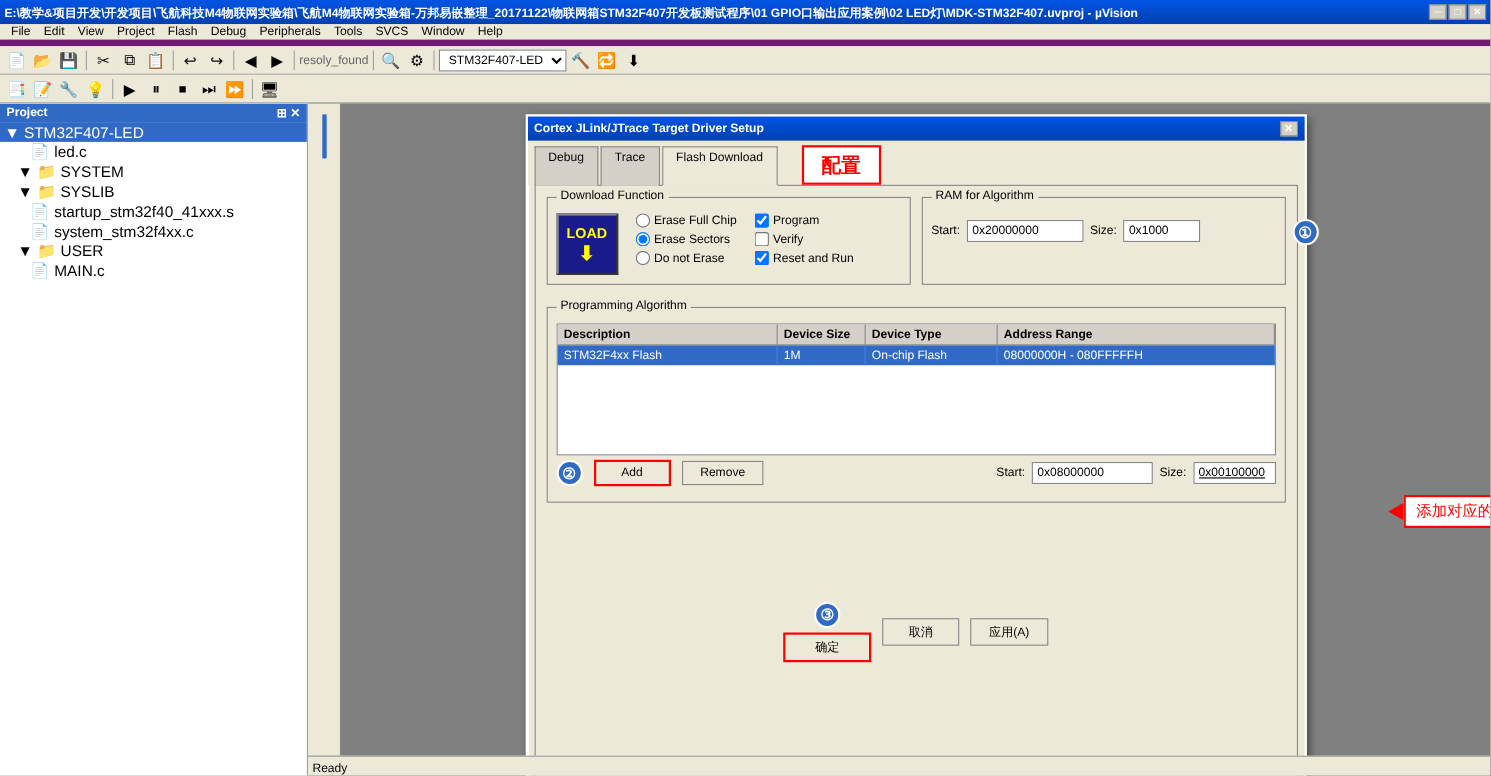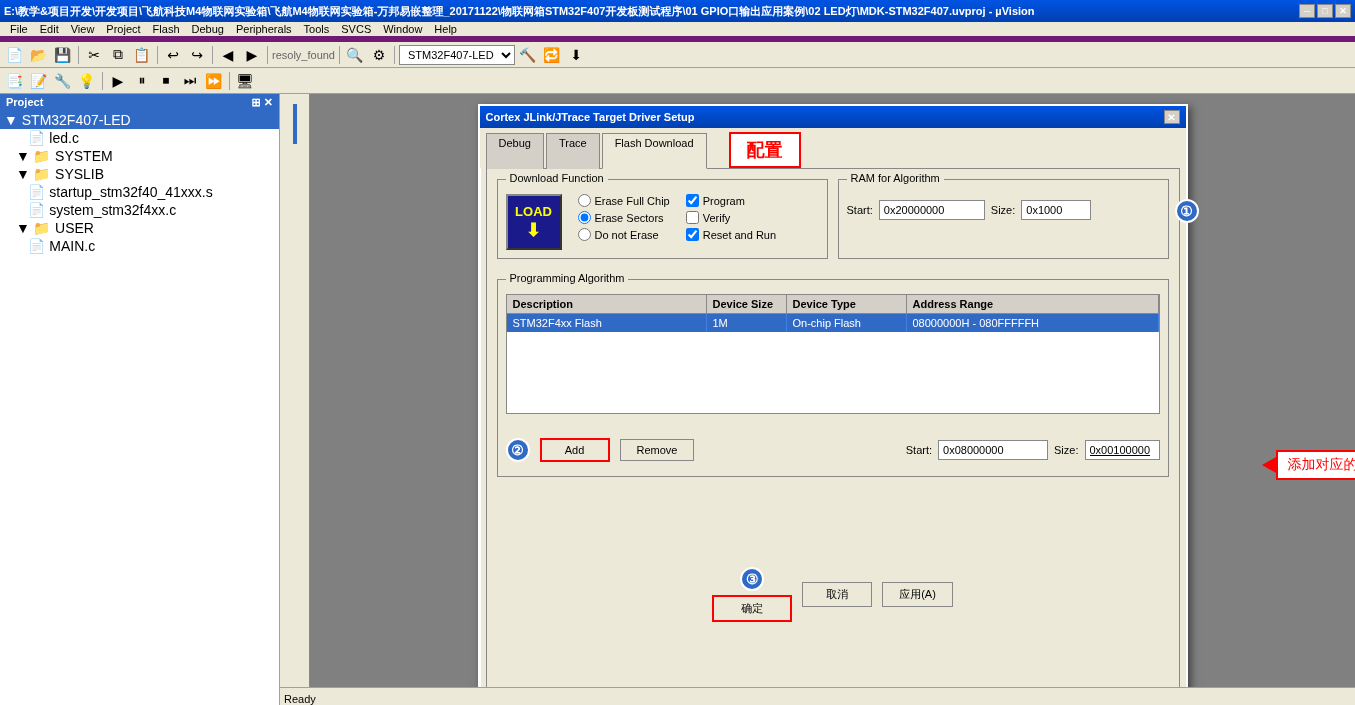--- a/index.html
+++ b/index.html
@@ -275,21 +275,21 @@
     }
     .prog-algo-row.selected {
       background: #316ac5;
       color: white;
     }
     .prog-algo-row.selected > div { border-right-color: #4080e0; }
 
     .table-container {
       border: 1px solid #888;
       background: white;
-      margin-bottom: 24px;
+      margin-bottom: 4px;
       min-height: 120px;
     }
 
     
     .btn {
       padding: 4px 16px;
       background: #ece9d8;
       border: 1px solid #888;
       font-size: 11px;
       cursor: pointer;

